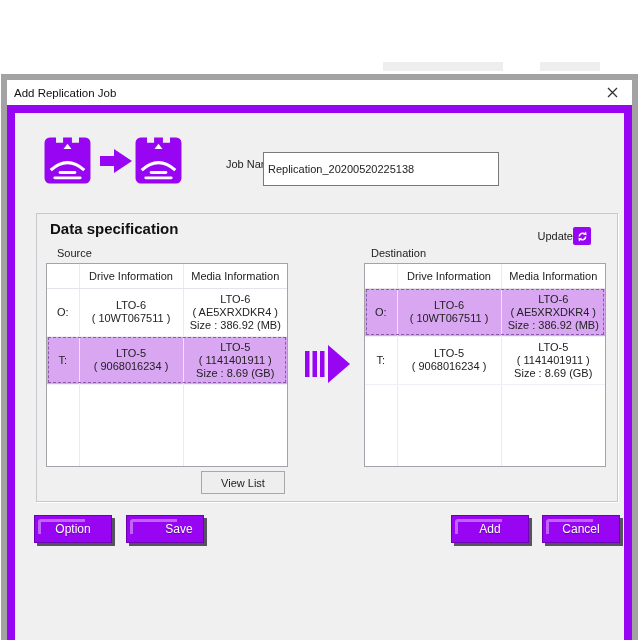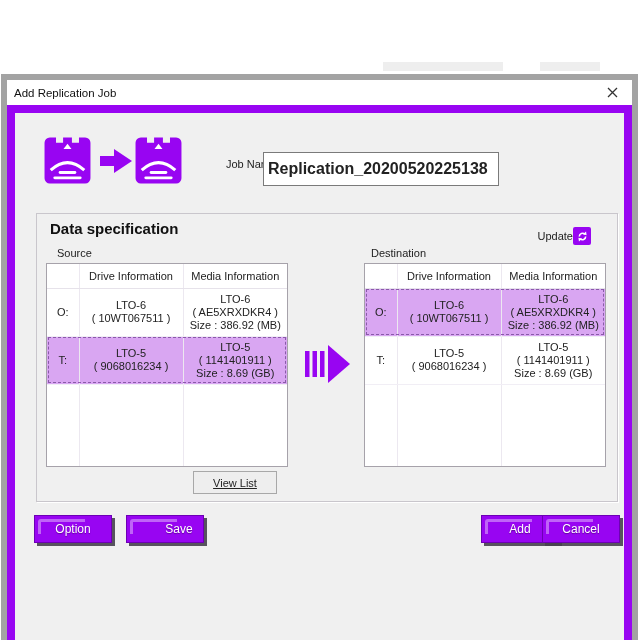--- a/index.html
+++ b/index.html
@@ -20,21 +20,21 @@
   .frame { position:absolute; left:0; right:0; top:25px; bottom:0;
            background:#9805F2; padding:8px; }
   .content { position:relative; width:100%; height:100%; background:#f0f0f0; }
 
   
   .tape-icon { position:absolute; width:53px; height:53px; }
   .transfer-arrow { position:absolute; }
   .jobname-label { position:absolute; left:211px; top:45px; font-size:11px; color:#222; }
   .jobname-input { position:absolute; left:248px; top:39px; width:236px; height:21px;
                    border:1px solid #7a7a7a; background:#fff; font-family:"Liberation Sans",sans-serif;
-                   font-size:16px; color:#222; padding:16px 4px;font-weight:bold; }
+                   font-size:11px; color:#222; padding:16px 4px; }
 
   
   .groupbox { position:absolute; left:21px; top:100px; width:582px; height:289px;
               border:1px solid #c9c6cc; box-shadow:1px 1px 0 #ffffff; background:#f0f0f0; }
   .group-title { position:absolute; left:13px; top:6px; font-size:15px; font-weight:bold; color:#111; }
   .update-cluster { position:absolute; right:26px; top:13px; display:flex; align-items:center; gap:0; }
   .update-label { font-size:11px; color:#222; }
   .update-btn { width:18px; height:18px; background:#9805F2; border-radius:2px;
                 display:flex; align-items:center; justify-content:center; cursor:pointer; }
 
@@ -53,37 +53,37 @@
   th:first-child { border-left:none; }
   td { font-size:11px; color:#222; text-align:center; height:48px; line-height:13px;
        border-left:1px solid #ece8f0; border-bottom:1px solid #f1eef5; padding:1px; }
   td:first-child { border-left:none; }
   tr.selected td { background:#D9A6F2; }
   tr.selected { outline:1.5px dashed #8a5aaa; outline-offset:-2px; }
   tr.filler td { height:47px; border-bottom:none; }
 
   .mid-arrow { position:absolute; left:266px; top:130px; }
 
-  .viewlist-btn { position:absolute; left:156px; top:257px; width:84px; height:23px;
+  .viewlist-btn { position:absolute; left:164px; top:257px; width:84px; height:23px;
                   background:#eeeeee; border:1px solid #a8a8a8; font-size:11px; color:#222;
                   display:flex; align-items:center; justify-content:center; cursor:pointer;
-                  font-family:"Liberation Sans",sans-serif;text-decoration:underline; }
+                  font-family:"Liberation Sans",sans-serif; }
 
   
   .pbtn { position:absolute; width:78px; height:28px; background:#9805F2;
           border:1px solid #6d00b5; box-shadow:3px 3px 0 rgba(70,65,78,.9);
           color:#fff; font-weight:normal; font-size:12px; font-family:"Liberation Sans",sans-serif;
           display:flex; align-items:center; justify-content:center; cursor:pointer;
           text-shadow:0 1px 1px rgba(0,0,0,.35); }
   .pbtn::before { content:""; position:absolute; left:3px; top:3px; width:58%; height:46%;
                   border-left:3px solid rgba(255,255,255,.38); border-top:3px solid rgba(255,255,255,.38);
                   border-top-left-radius:3px; pointer-events:none; }
   .btn-option { left:19px;  top:402px; }
   .btn-save   { left:111px; top:402px;padding-left:28px; }
-  .btn-add    { left:436px; top:402px;margin-left:30px; }
+  .btn-add    { left:436px; top:402px; }
   .btn-cancel { left:527px; top:402px;text-align:center; }
 </style>
 </head>
 <body>
 
 <div id="page">
 
   <div class="bg-artifact" style="left:383px;top:62px;width:120px;height:9px;"></div>
   <div class="bg-artifact" style="left:540px;top:62px;width:60px;height:9px;"></div>
 

